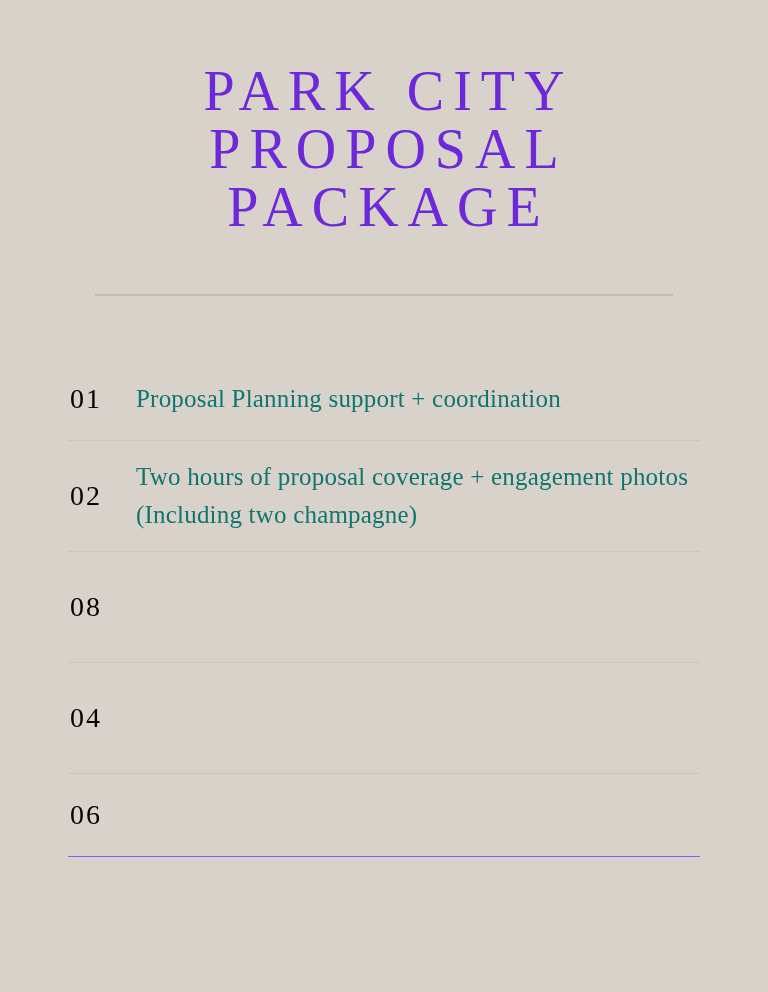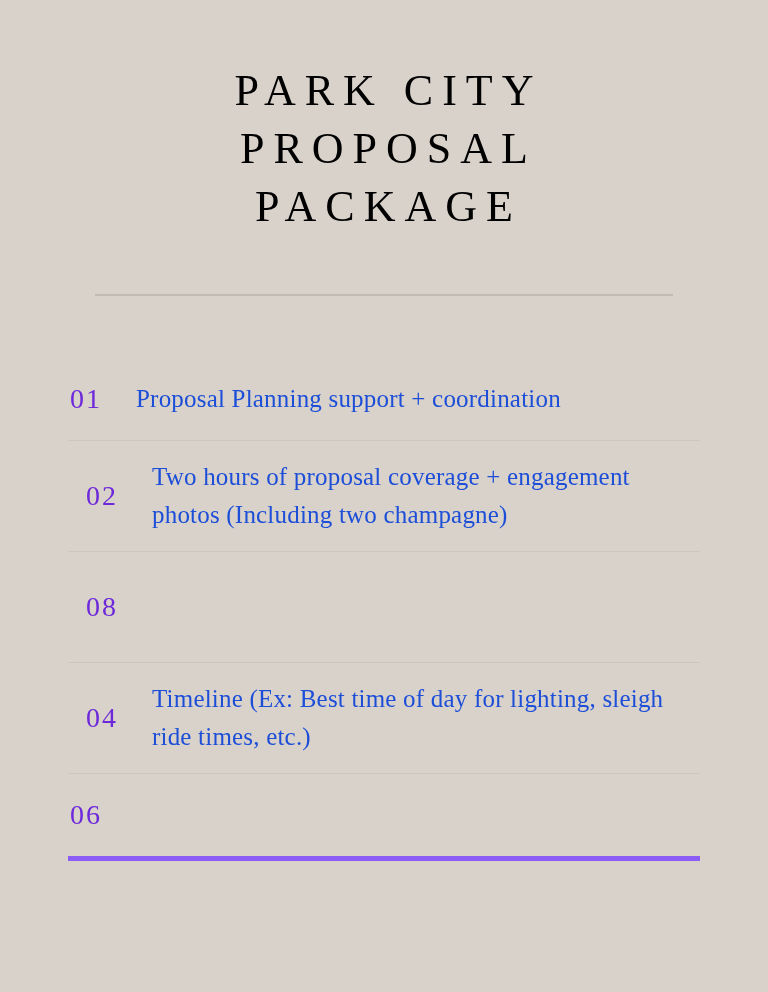--- a/index.html
+++ b/index.html
@@ -19,23 +19,23 @@
     height: 992px;
     box-sizing: border-box;
     padding: 0 68px;
     background: #d8d2cb;
   }
   .title-block {
     padding-top: 62px;
     text-align: center;
   }
   .title {
-    color: #000000;
+    color: #6d28d9;
     font-family: "Liberation Serif", serif;
-    font-size: 44px;
+    font-size: 56px;
     line-height: 58px;
     letter-spacing: 9px;
     font-weight: 400;
     margin: 0;
     padding-left: 9px;
     white-space: pre-line;
   }
   .divider-rule {
     margin: 58px auto 0 auto;
     width: 578px;
@@ -47,52 +47,51 @@
   }
   .row {
     display: flex;
     align-items: flex-start;
     padding: 0 0 0 0;
     border-bottom: 1px solid #cdc6be;
     min-height: 82px;
     box-sizing: border-box;
   }
   .row:last-child {
-    border-bottom: 5px solid #8b5cf6;
+    border-bottom: 1px solid #8b5cf6;
   }
   .row-inner {
     display: flex;
     align-items: center;
     width: 100%;
     min-height: 82px;
   }
   .num {
-    color: #6d28d9;
+    color: #000000;
     font-family: "Liberation Serif", serif;
     font-size: 28px;
     letter-spacing: 2px;
     width: 68px;
     flex: 0 0 68px;
     text-align: left;
     padding-left: 2px;
     box-sizing: border-box;
     font-weight: 400;
   }
   .text {
-    color: #1d4ed8;
+    color: #0f766e;
     font-family: "Liberation Serif", serif;
     font-size: 25px;
     line-height: 38px;
     font-weight: 400;
     letter-spacing: 0.2px;
     flex: 1 1 auto;
   }
   .row.tall .row-inner {
     min-height: 110px;
-    margin-left: 16px;
   }
   .spacer-bottom {
     height: 40px;
   }
 </style>
 </head>
 <body>
 
 <div class="page">
 
@@ -121,21 +120,20 @@
 
     <div class="row tall">
       <div class="row-inner">
         <div class="num">08</div>
       </div>
     </div>
 
     <div class="row tall">
       <div class="row-inner">
         <div class="num">04</div>
-        <div class="text">Timeline (Ex: Best time of day for lighting, sleigh ride times, etc.)</div>
       </div>
     </div>
 
 
     <div class="row">
       <div class="row-inner">
         <div class="num">06</div>
       </div>
     </div>
 

